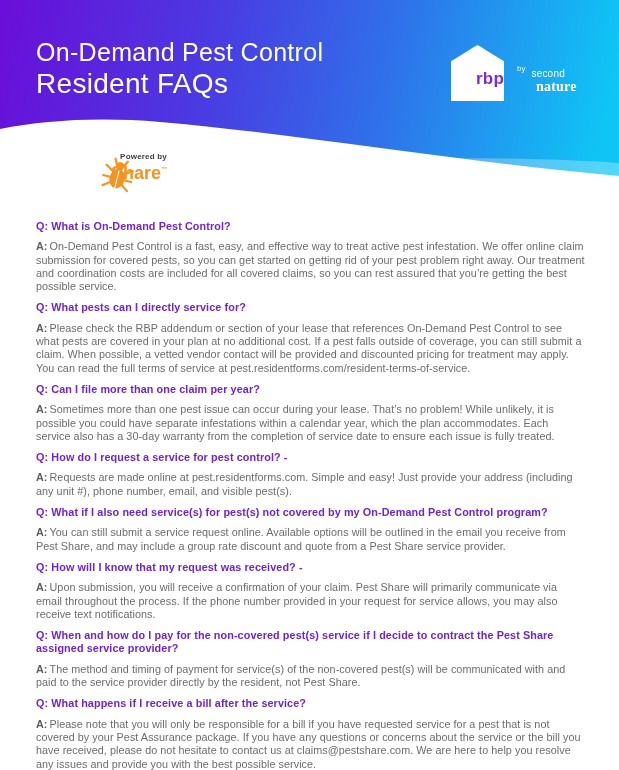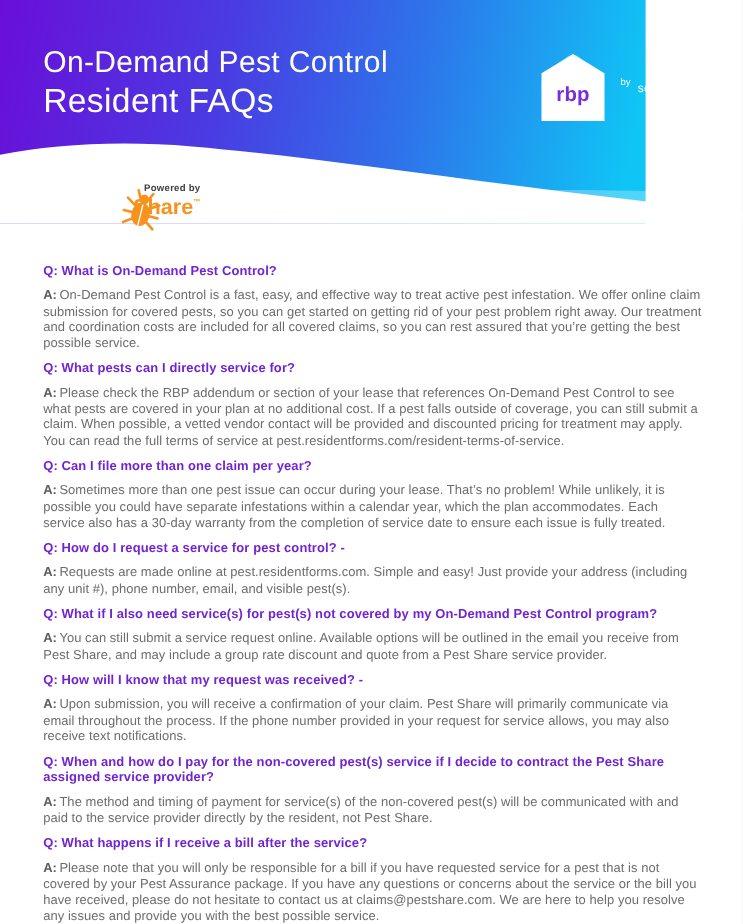--- a/index.html
+++ b/index.html
@@ -5,47 +5,47 @@
   * { margin:0; padding:0; box-sizing:border-box; }
   html,body { background:#e8e8e8; }
   body { font-family:"Liberation Sans", sans-serif; }
   .page {
     position:relative; width:619px; height:770px;
     background:#ffffff; overflow:hidden; margin:0 auto;
   }
 
   
   .header {
-    position:absolute; top:0; left:0; width:538px; height:186px;
+    position:absolute; top:0; left:0; width:619px; height:186px;
     background:linear-gradient(101deg,#6a0ed8 0%,#4a3be2 34%,#2f72ea 62%,#0fc5f5 96%);
   }
   .header-wave { position:absolute; left:0; bottom:0; width:619px; height:70px; display:block; }
   .titles { position:absolute; left:36px; top:36px; color:#ffffff; }
   .title-main { font-size:25px; font-weight:400; letter-spacing:.3px; line-height:32px; }
   .title-sub  { font-size:28px; font-weight:400; letter-spacing:.3px; line-height:32px; }
 
   
   .brand { position:absolute; left:446px; top:42px; display:flex; align-items:flex-start; }
   .rbp-badge { position:relative; width:62px; height:62px; }
   .rbp-diamond {
     position:absolute; left:10px; top:9px; width:43px; height:43px;
     border-radius:9px; transform:rotate(45deg);
     background:linear-gradient(135deg,#35e6ae 0%,#18c2ee 70%);
   }
   .rbp-house {
     position:absolute; left:5px; top:3px; width:53px; height:56px;
     background:#ffffff;
     clip-path:polygon(50% 0%, 100% 29%, 100% 100%, 0% 100%, 0% 29%);
-    display:flex; align-items:center; justify-content:center;
+    display:flex; align-items:center; justify-content:flex-end;
   }
   .rbp-house span { margin-top:12px; color:#7b2cd8; font-weight:700; font-size:17px; letter-spacing:.2px; }
   .brand-words { margin:20px 0 0 9px; color:#ffffff; line-height:13px; }
   .brand-by { font-size:8px; vertical-align:6px; margin-right:6px; opacity:.95; }
   .brand-top { font-size:10px; font-weight:400; letter-spacing:.2px; }
-  .brand-bottom { font-size:10px; font-weight:700; letter-spacing:.2px; margin-left:31px; }
+  .brand-bottom { font-size:14px; font-weight:700; letter-spacing:.2px; margin-left:19px;font-family:Liberation Serif, serif; }
 
   
   .pestshare { position:absolute; left:37px; top:152px; width:130px;text-align:right; }
   .powered-by { font-size:8px; color:#3f3f3f; font-weight:700; letter-spacing:.2px; }
   .ps-word1 { font-size:18px; font-weight:800; color:#f6921e; line-height:18px; margin-top:2px; }
   .ps-word2 { font-size:18px; font-weight:800; color:#f6921e; line-height:16px; margin-left:12px; }
   .ps-tm { font-size:6px; vertical-align:8px; color:#f6921e; }
   .ps-bug { position:absolute; left:62px; top:5px; width:38px; height:36px; transform:rotate(14deg); }
 
   

